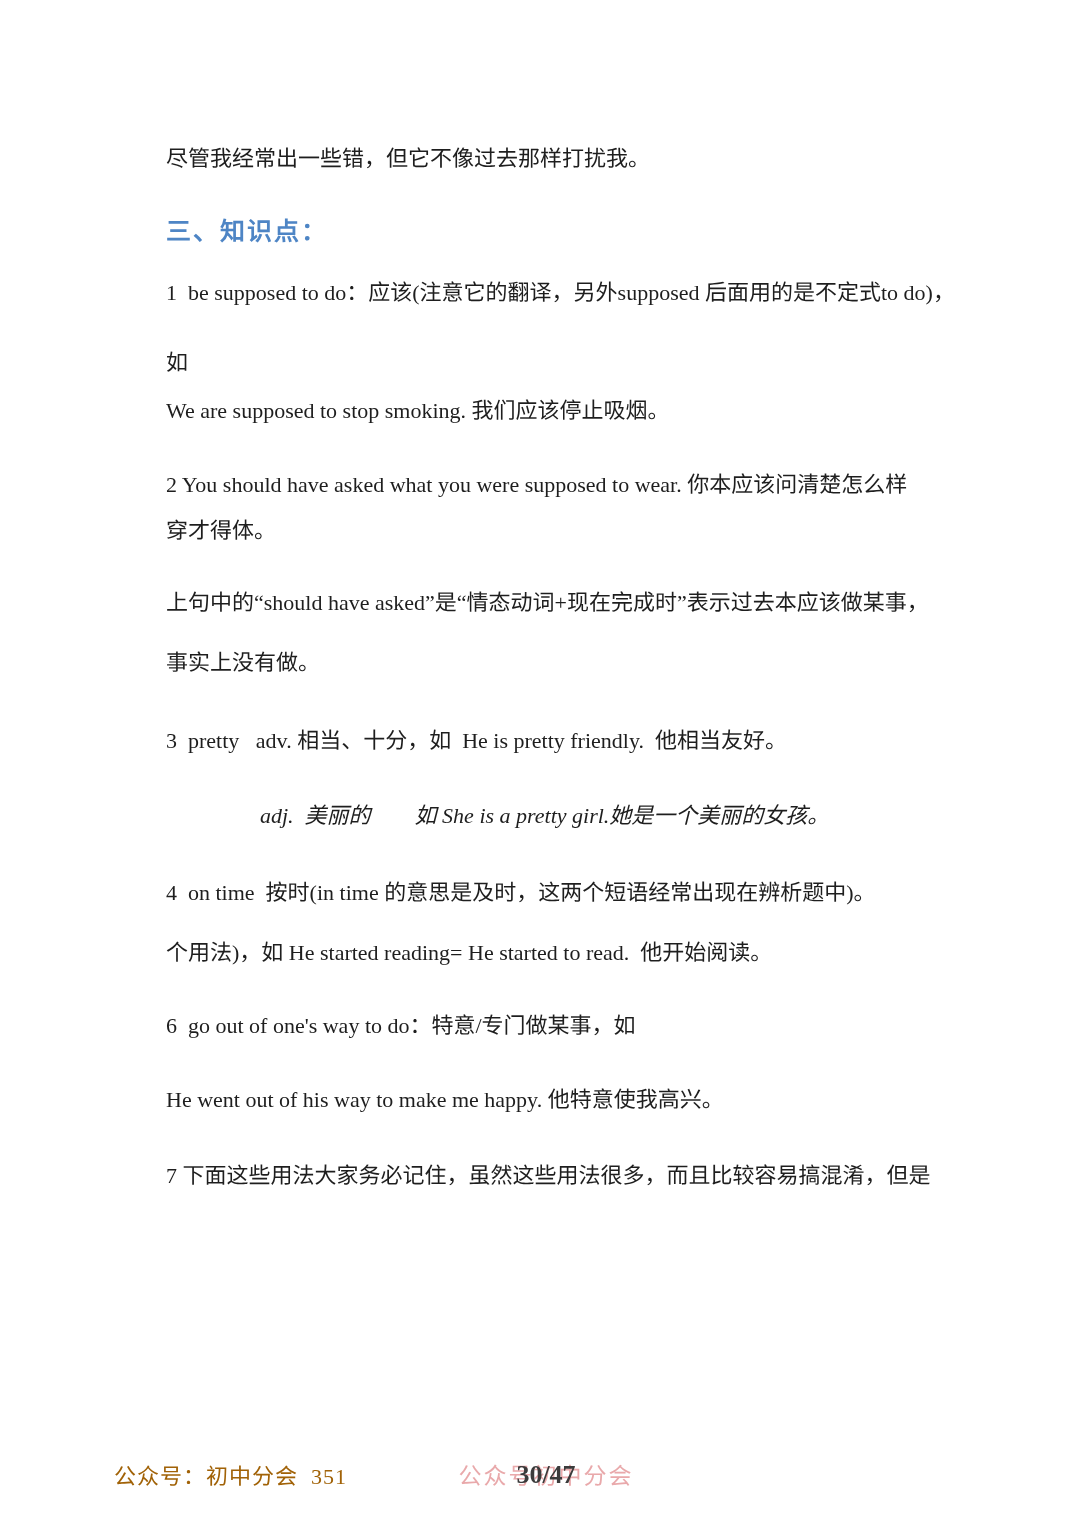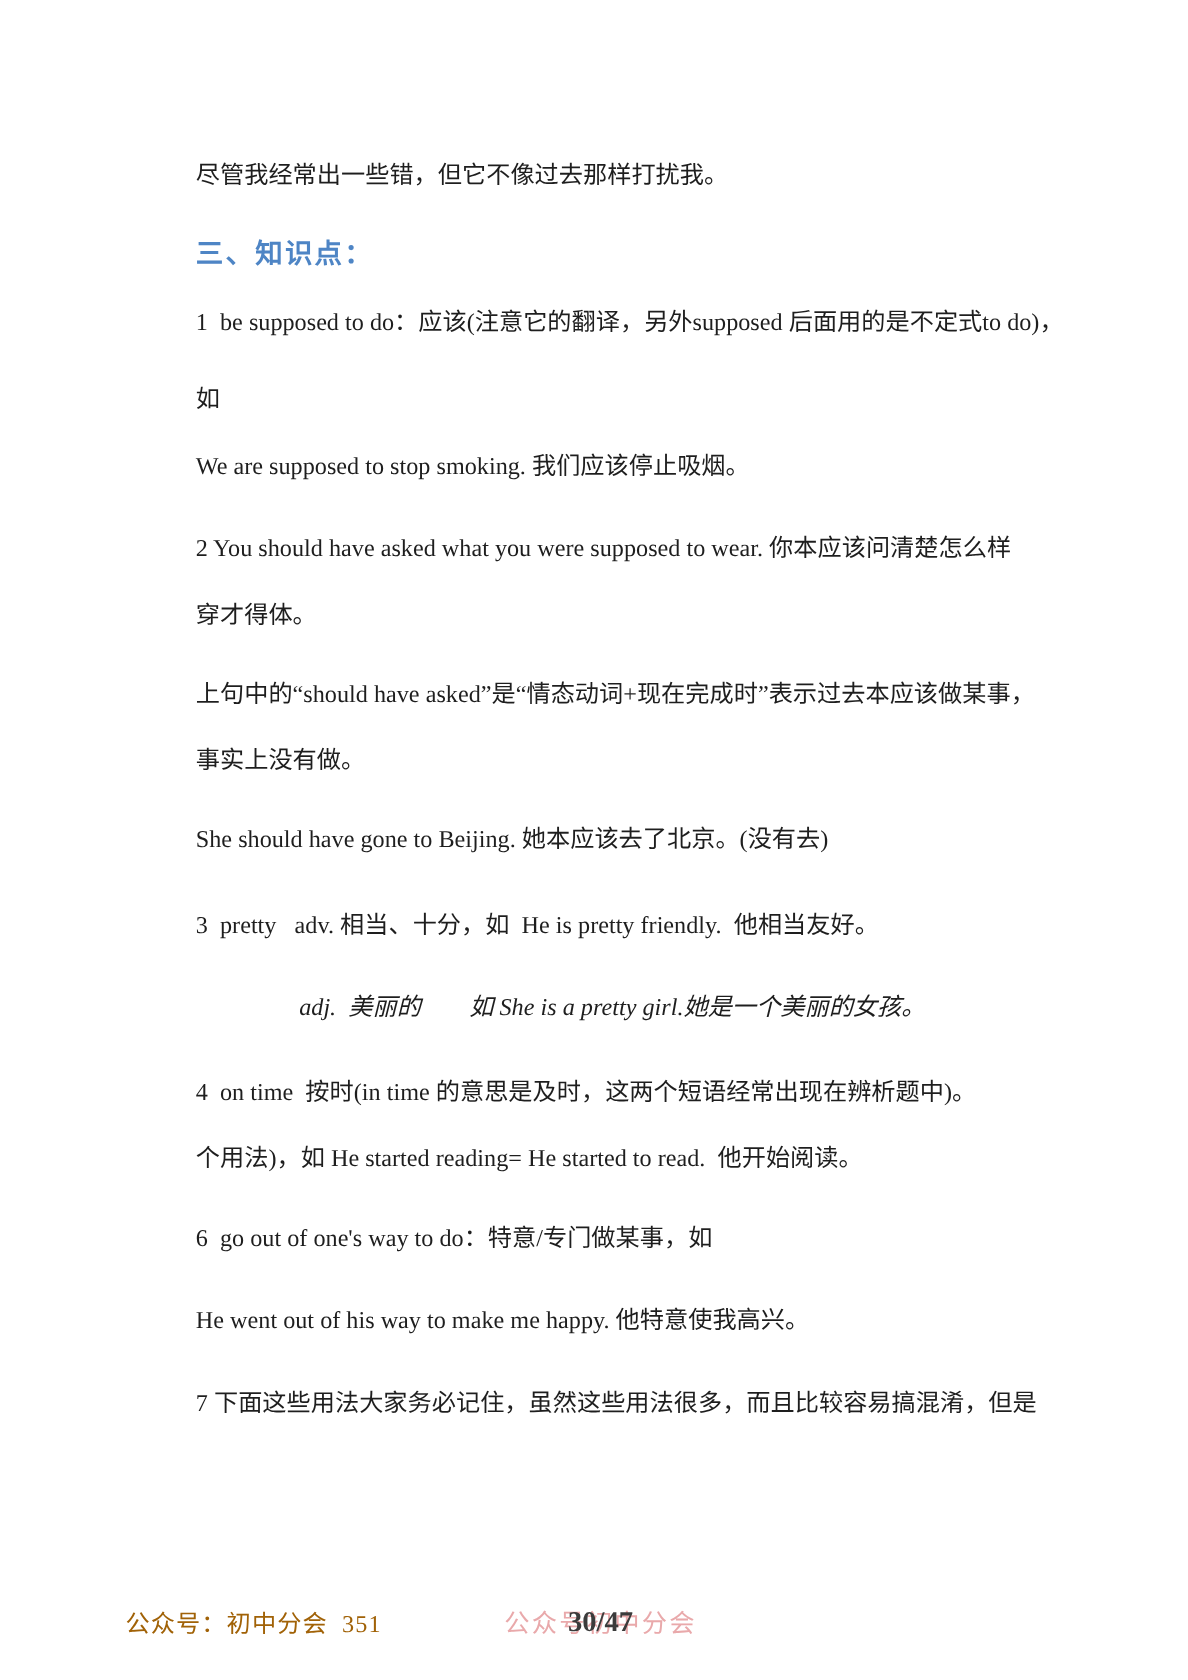--- a/index.html
+++ b/index.html
@@ -16,21 +16,21 @@
     color: #1e1e1e;
   }
   .page {
     position: absolute;
     inset: 0;
     background: #ffffff;
   }
   .content {
     position: absolute;
     top: 0;
-    left: 16px;
+    left: 4px;
     right: 0;
     padding: 143px 110px 0 162px;
   }
   .line {
     margin: 0;
     font-size: 22px;
     line-height: 32px;
     white-space: pre;
     color: #1e1e1e;
   }
@@ -93,26 +93,25 @@
 </style>
 </head>
 <body>
 
 <div class="page">
   <div class="content">
     <p class="line">尽管我经常出一些错，但它不像过去那样打扰我。</p>
     <h2 class="heading">三、知识点：</h2>
     <p class="line" style="margin-top:28px">1  be supposed to do：应该(注意它的翻译，另外supposed 后面用的是不定式to do)，</p>
     <p class="line" style="margin-top:38px">如</p>
-    <p class="line" style="margin-top:29px">We are supposed to stop smoking. 我们应该停止吸烟。</p>
+    <p class="line" style="margin-top:16px">We are supposed to stop smoking. 我们应该停止吸烟。</p>
     <p class="line" style="margin-top:42px">2 You should have asked what you were supposed to wear. 你本应该问清楚怎么样</p>
-    <p class="line" style="margin-top:29px">穿才得体。</p>
+    <p class="line" style="margin-top:14px">穿才得体。</p>
     <p class="line" style="margin-top:40px">上句中的“should have asked”是“情态动词+现在完成时”表示过去本应该做某事，</p>
     <p class="line" style="margin-top:28px">事实上没有做。</p>
-    <p class="line" style="margin-top:40px">She should have gone to Beijing. 她本应该去了北京。(没有去)</p>
     <p class="line" style="margin-top:46px">3  pretty   adv. 相当、十分，如  He is pretty friendly.  他相当友好。</p>
     <p class="line indent" style="margin-top:43px">adj.  美丽的        如 She is a pretty girl.她是一个美丽的女孩。</p>
     <p class="line" style="margin-top:45px">4  on time  按时(in time 的意思是及时，这两个短语经常出现在辨析题中)。</p>
     <p class="line" style="margin-top:28px">个用法)，如 He started reading= He started to read.  他开始阅读。</p>
     <p class="line" style="margin-top:41px">6  go out of one's way to do：特意/专门做某事，如</p>
     <p class="line" style="margin-top:42px">He went out of his way to make me happy. 他特意使我高兴。</p>
     <p class="line" style="margin-top:44px">7 下面这些用法大家务必记住，虽然这些用法很多，而且比较容易搞混淆，但是</p>
   </div>
 
   <div class="footer">

